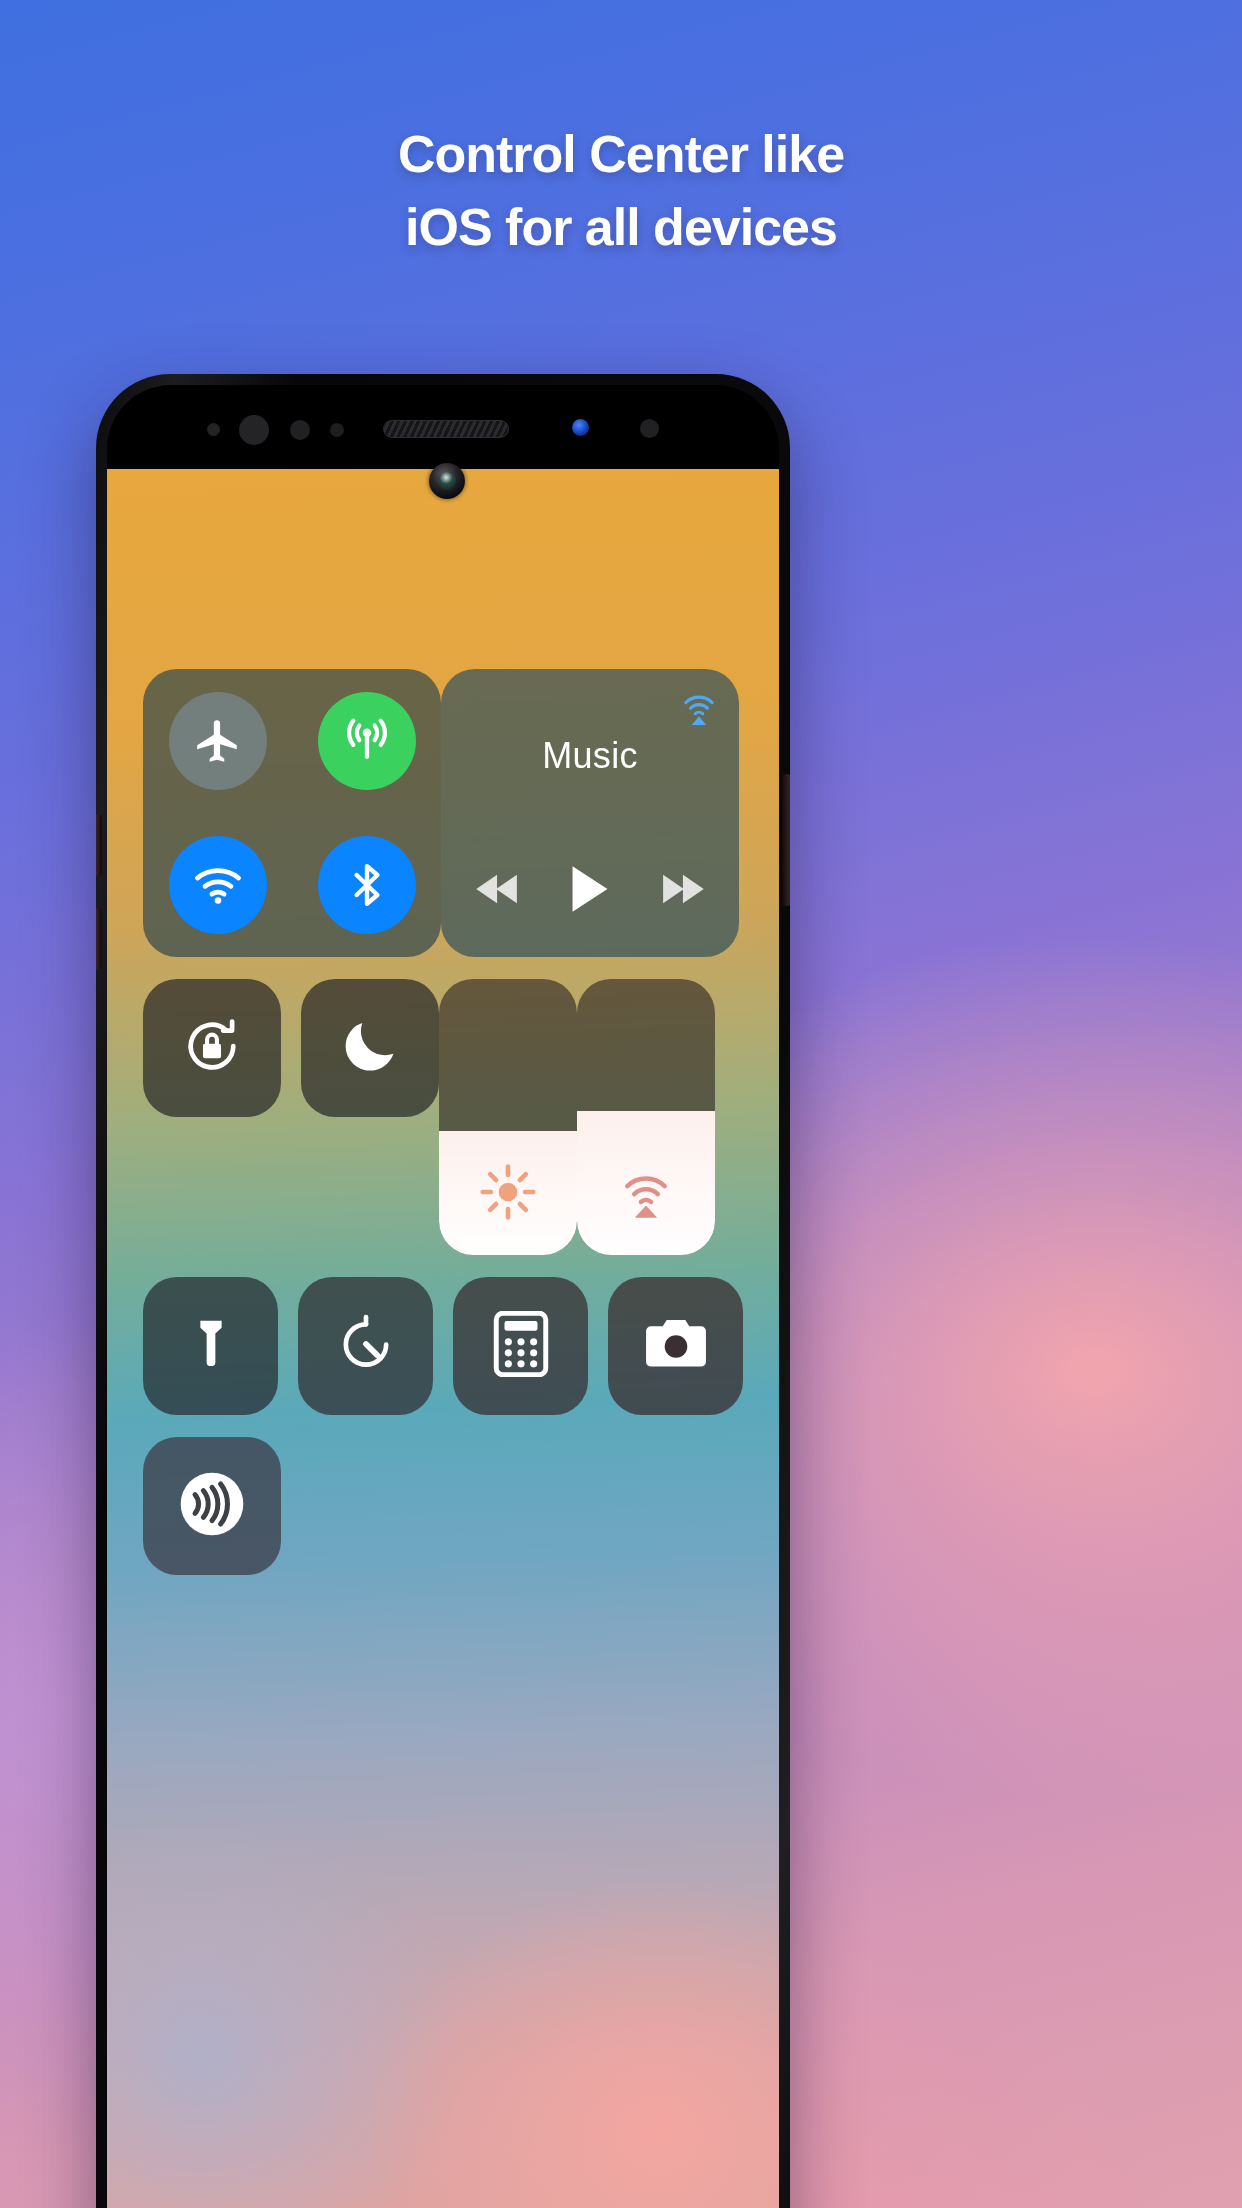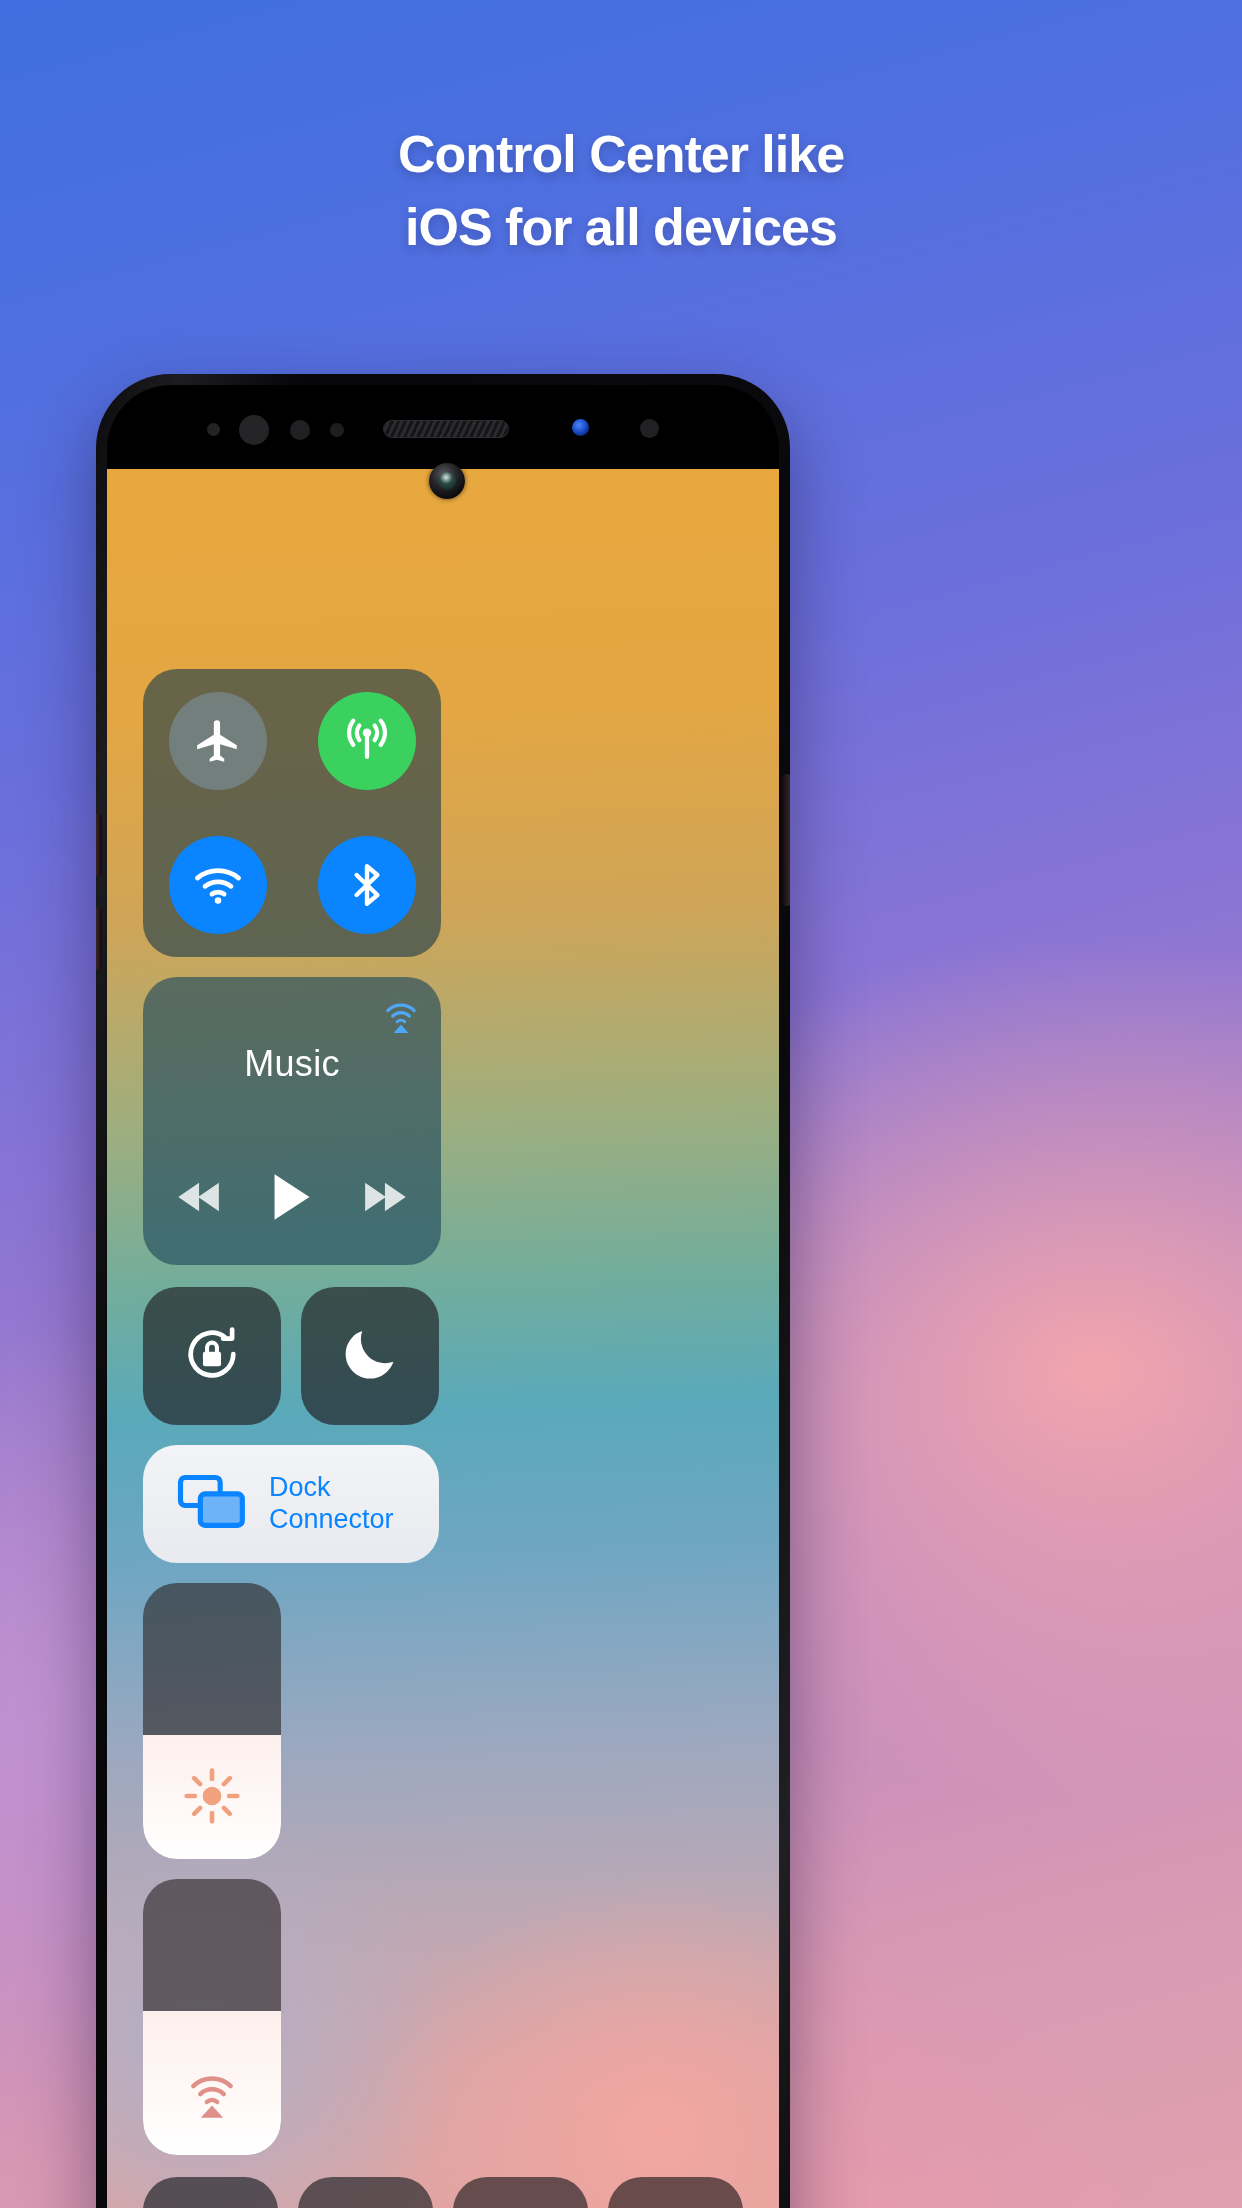--- a/index.html
+++ b/index.html
@@ -87,21 +87,21 @@
       linear-gradient(178deg,
         #e8a83e 0%, #e3a643 14%, #cfa558 25%,
         #9fae7e 36%, #72ad9c 45%, #5aa9ba 52%,
         #6fa6c2 60%, #9aa8c0 70%, #bda8b4 80%,
         #d6a5a8 88%, #e3a49e 100%);
     overflow:hidden;
   }
   .cc { position:absolute; left:36px; top:200px; right:36px; }
 
   
-  .row { display:flex; gap:20px; margin-bottom:22px;flex-direction:column; }
+  .row { display:flex; margin-bottom:22px; }
 
   
   .conn-group {
     width:298px; height:288px; border-radius:34px;
     background:rgba(28,60,76,0.62);
     backdrop-filter:blur(14px);
     display:grid; grid-template-columns:1fr 1fr; grid-template-rows:1fr 1fr;
     place-items:center;
   }
   .circ {
@@ -297,32 +297,20 @@
 
               <div class="tile">
                 <span>
                   <svg width="66" height="66" viewBox="0 0 24 24" fill="#ffffff">
                     <path d="M20.5 14.8A8.8 8.8 0 0 1 9.2 3.6 8.9 8.9 0 1 0 20.5 14.8z"></path>
                   </svg>
                 </span>
               </div>
             </div>
 
-            <div class="dock">
-              <span>
-                <svg width="70" height="58" viewBox="0 0 30 24" fill="none" stroke="#0a84ff" stroke-width="2.2" stroke-linejoin="round">
-                  <rect x="1.5" y="1.5" width="17" height="12" rx="2"></rect>
-                  <rect x="10" y="8.5" width="18" height="13.5" rx="2" fill="#6cb4f7"></rect>
-                </svg>
-              </span>
-              <div class="dock-label">
-                <div>Dock</div>
-                <div>Connector</div>
-              </div>
-            </div>
           </div>
 
           <div class="slider" style="height:276px;">
             <div class="fill" style="height:45%;"></div>
             <span class="glyph">
               <svg width="62" height="62" viewBox="0 0 24 24" fill="none" stroke="#f0a27e" stroke-width="1.8" stroke-linecap="round">
                 <circle cx="12" cy="12" r="3.6" fill="#f0a27e" stroke="none"></circle>
                 <line x1="12" y1="2.2" x2="12" y2="5.4"></line>
                   <line x1="12" y1="18.6" x2="12" y2="21.8"></line>
                 <line x1="2.2" y1="12" x2="5.4" y2="12"></line>

